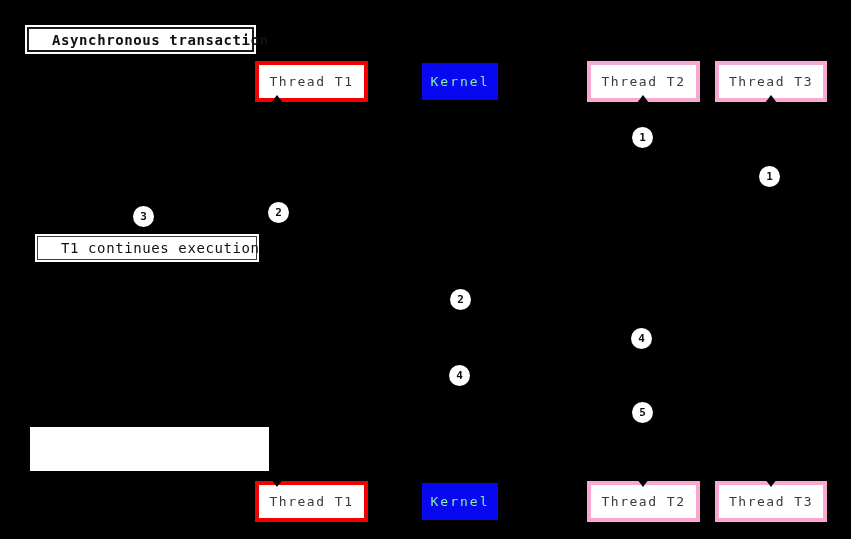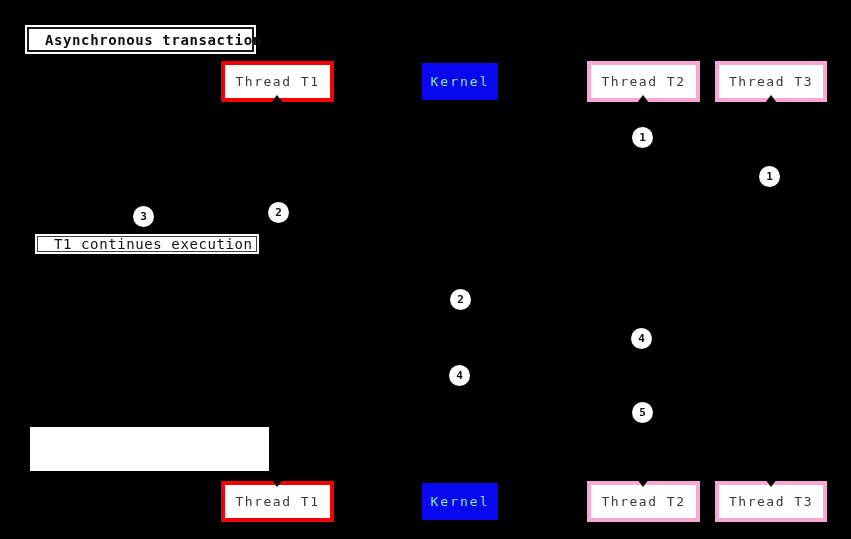--- a/index.html
+++ b/index.html
@@ -11,21 +11,21 @@
     font-family:"DejaVu Sans Mono",monospace;
   }
   
   .label-box{
     position:absolute;
     background:#fff;
     border:2px solid #1a1a1a;
     box-shadow:0 0 0 2px #fff;
     color:#111;
     display:flex;align-items:center;
-    padding:0 16px;
+    padding:0 23px;
     box-sizing:border-box;
     font-size:14px;
     letter-spacing:0.6px;
     white-space:nowrap;
   }
   .title-box{font-weight:bold;}
   .note-box{border-width:1px;border-color:#3d3d3d;}
   .blank-box{
     position:absolute;
     background:#fff;
@@ -34,21 +34,21 @@
   .participant{
     position:absolute;
     background:#fff;
     display:flex;align-items:center;justify-content:center;
     box-sizing:border-box;
     font-size:13px;
     letter-spacing:1.5px;
     color:#3a3a3a;
     white-space:nowrap;
   }
-  .participant.red{border:4px solid #f50000;}
+  .participant.red{border:4px solid #f50000;margin-left:34px;}
   .participant.blue{border:4px solid #f9a8d4;}
   .participant.kernel{
     background:#0707f0;
     border:2px solid #0707f0;
     color:#86efac;
     letter-spacing:2px;
   }
   
   .marker{
     position:absolute;
@@ -88,21 +88,21 @@
 
   <div class="marker" style="left:632px;top:127px;">1</div>
   <div class="marker" style="left:759px;top:166px;">1</div>
   <div class="marker" style="left:133px;top:206px;">3</div>
   <div class="marker" style="left:268px;top:202px;">2</div>
   <div class="marker" style="left:450px;top:289px;">2</div>
   <div class="marker" style="left:631px;top:328px;">4</div>
   <div class="marker" style="left:449px;top:365px;">4</div>
   <div class="marker" style="left:632px;top:402px;">5</div>
 
-  <div class="label-box note-box" style="left:37px;top:236px;width:220px;height:16px;">T1 continues execution</div>
+  <div class="label-box note-box" style="left:37px;top:236px;width:220px;height:24px;">T1 continues execution</div>
 
   <div class="blank-box" style="left:30px;top:427px;width:239px;height:44px;"></div>
 
   <div class="participant red" style="left:221px;top:481px;width:113px;height:41px;">Thread T1</div>
   <div class="participant kernel" style="left:422px;top:483px;width:76px;height:37px;">Kernel</div>
   <div class="participant blue" style="left:587px;top:481px;width:113px;height:41px;">Thread T2</div>
   <div class="participant blue" style="left:715px;top:481px;width:112px;height:41px;">Thread T3</div>
 
   <div class="notch down" style="left:271px;top:479px;"></div>
   <div class="notch down" style="left:637px;top:479px;"></div>

